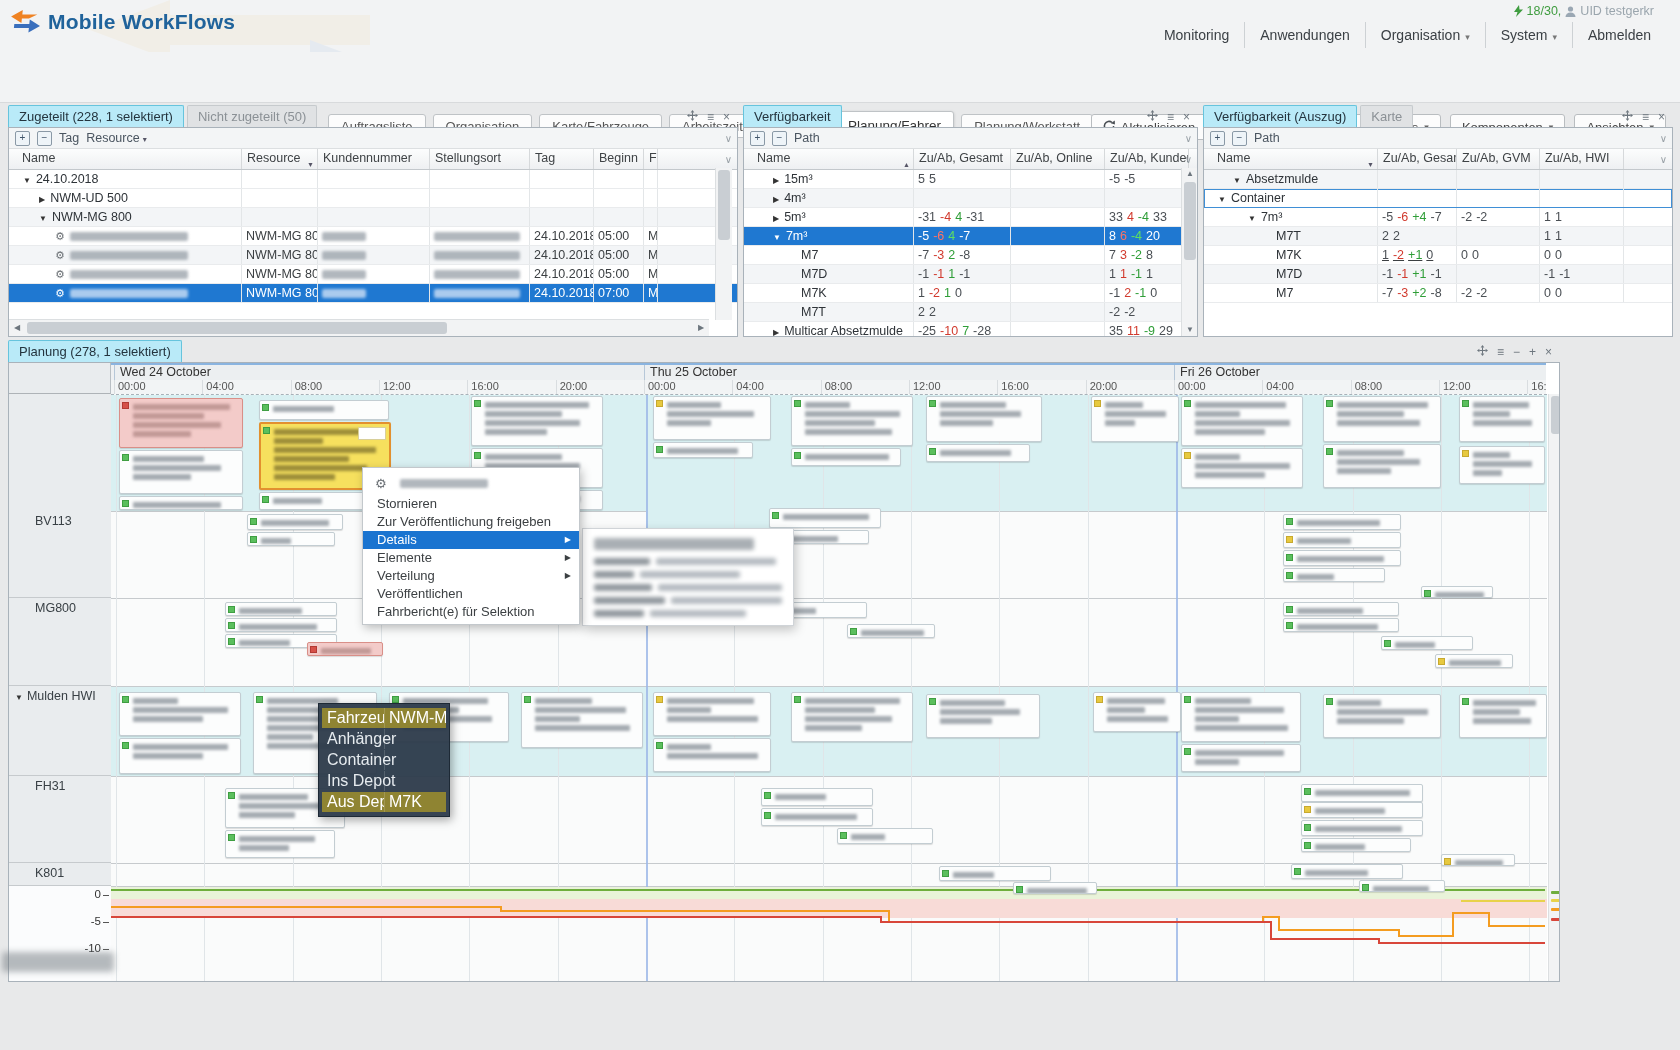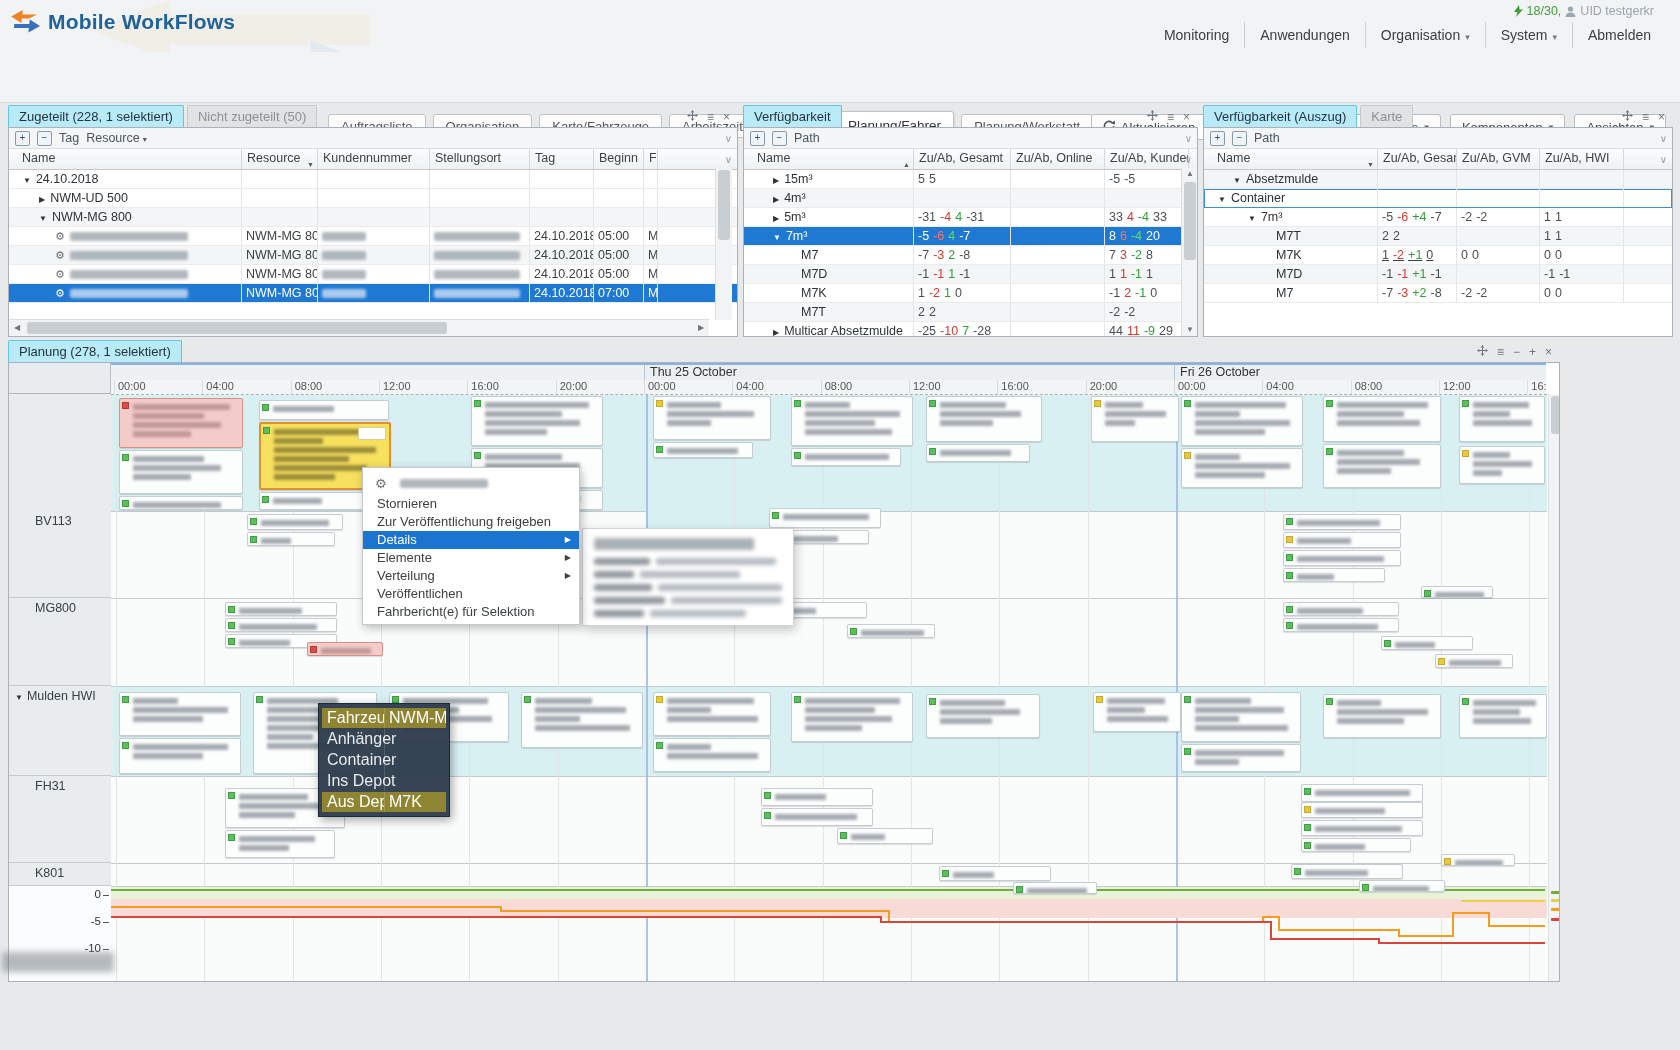--- a/index.html
+++ b/index.html
@@ -391,21 +391,21 @@
           <div class="trow odd" style="padding-left: 8px;">
             <div class="tcell" style="width: 162px; padding-left: 49px;"><span class="gname">M7T</span></div>
             <div class="tcell" style="width: 97px;"><span class="tok tok-d">2</span><span class="tok tok-d">2</span></div>
             <div class="tcell" style="width: 94px;"></div>
             <div class="tcell" style="width: 84px;"><span class="tok tok-d">-2</span><span class="tok tok-d">-2</span></div>
           </div>
           <div class="trow" style="padding-left: 8px;">
             <div class="tcell" style="width: 162px; padding-left: 21px;"><span class="tri">▶</span><span class="gname">Multicar Absetzmulde</span></div>
             <div class="tcell" style="width: 97px;"><span class="tok tok-d">-25</span><span class="tok tok-r">-10</span><span class="tok tok-g">7</span><span class="tok tok-d">-28</span></div>
             <div class="tcell" style="width: 94px;"></div>
-            <div class="tcell" style="width: 84px;"><span class="tok tok-d">44</span><span class="tok tok-r">11</span><span class="tok tok-g">-9</span><span class="tok tok-d">29</span></div>
+            <div class="tcell" style="width: 84px;"><span class="tok tok-d">35</span><span class="tok tok-r">11</span><span class="tok tok-g">-9</span><span class="tok tok-d">29</span></div>
           </div>
         </div>
         <div class="vscroll" style="left: 437px; top: 40px; bottom: 0px;">
           <span class="sarrow" style="top: 0px;">▲</span>
           <span class="sarrow" style="bottom: 0px;">▼</span>
           <div class="vthumb" style="top: 14px; height: 78px;"></div>
         </div>
       </div>
     </div>
   <div id="right-panel" class="panel" style="left:1203px;top:105px;width:470px;height:232px;">
@@ -500,20 +500,21 @@
             </svg></span>
           <span class="picon">≡</span>
           <span class="picon">−</span>
           <span class="picon">+</span>
           <span class="picon">×</span>
         </div>
       </div>
       <div class="pframe">
         <div style="position: absolute; left: 0px; top: 0px; width: 102px; height: 31px; background: rgb(233, 236, 238); border-bottom: 1px solid rgb(174, 179, 183); border-right: 1px solid rgb(185, 191, 196); box-sizing: border-box;"></div>
         <div class="gdayrow">
+          <div class="gday" style="left: 3px;">Wed 24 October</div>
           <div class="gday" style="left: 533px;">Thu 25 October</div>
           <div class="gday" style="left: 1063px;">Fri 26 October</div>
         </div>
         <div class="ghourrow">
           <div class="ghour" style="left: 3px;">00:00</div>
           <div class="ghour" style="left: 91.333px;">04:00</div>
           <div class="ghour" style="left: 179.666px;">08:00</div>
           <div class="ghour" style="left: 267.999px;">12:00</div>
           <div class="ghour" style="left: 356.332px;">16:00</div>
           <div class="ghour" style="left: 444.665px;">20:00</div>

